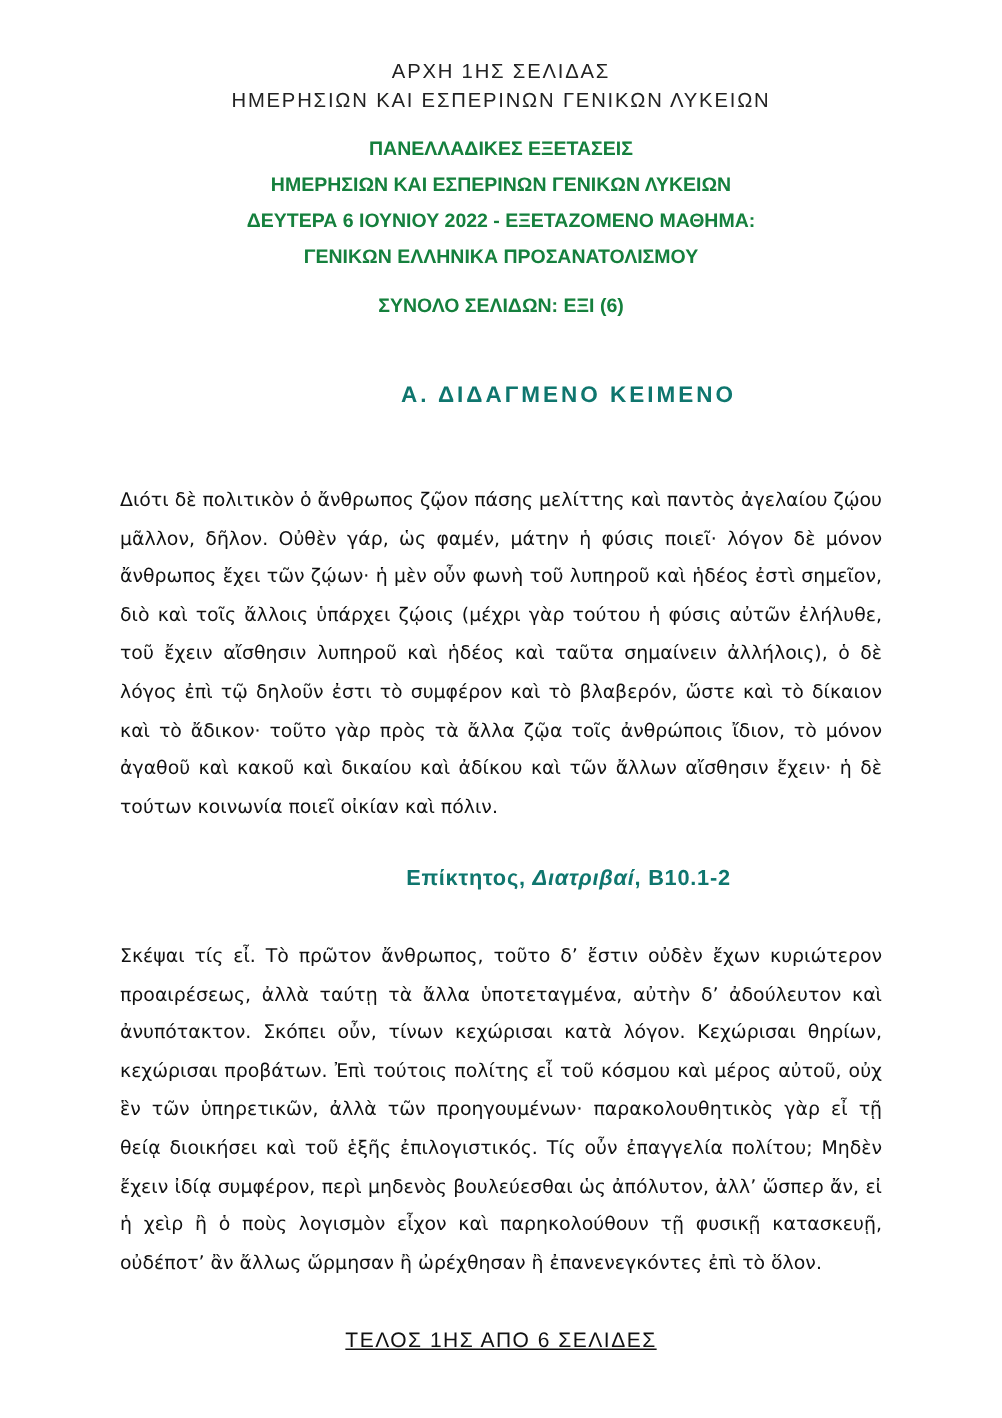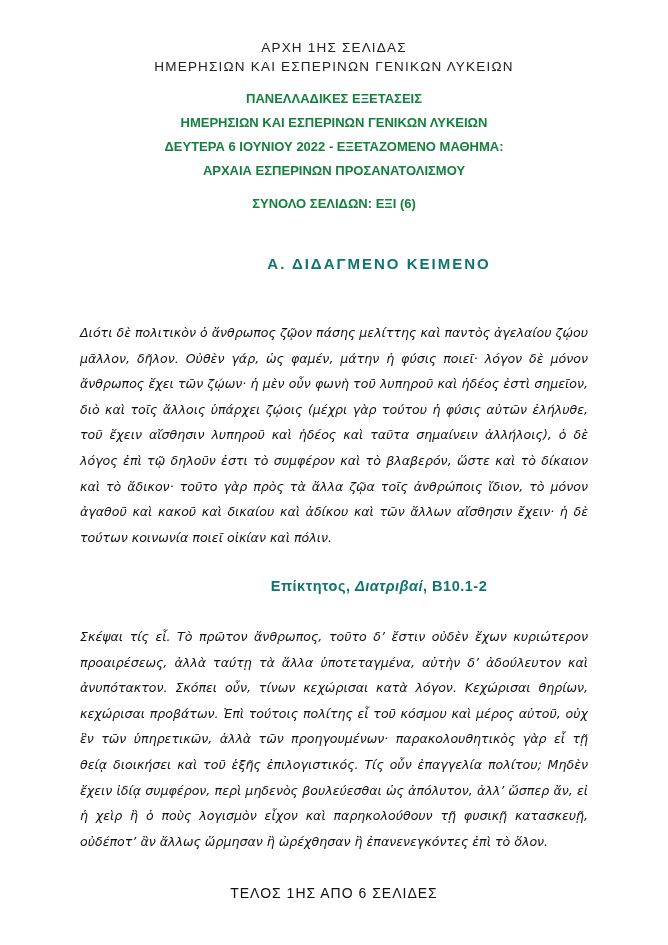--- a/index.html
+++ b/index.html
@@ -4,35 +4,35 @@
 <style>
   html, body { margin: 0; padding: 0; background: #ffffff; }
   body { width: 668px; height: 945px; position: relative; overflow: hidden; color: #111; }
   .page { position: absolute; left: 0; top: 0; width: 668px; height: 945px; border-radius: 17px; }
   .hdr { position: absolute; left: 0; width: 668px; text-align: center; font-family: "Liberation Sans", sans-serif; }
   .hdr-light { font-size: 13.5px; letter-spacing: 1.2px; color: #222; }
   .hdr-bold { font-size: 13px; font-weight: bold; color: #15803d; }
   .sec { position: absolute; left: 0; width: 668px; text-align: center; font-family: "Liberation Sans", sans-serif; font-weight: bold; color: #0f766e; padding-left: 45px; }
   .sec-title { font-size: 15px; letter-spacing: 2px; }
   .sec-sub { font-size: 14.5px; letter-spacing: 0.5px; }
-  .body-text { position: absolute; left: 80px; width: 508px; font-family: "DejaVu Sans", sans-serif; font-size: 12.6px; line-height: 25.6px; text-align: justify; color: #111; font-style: italic; }
-  .footer { position: absolute; left: 0; width: 668px; text-align: center; font-family: "Liberation Sans", sans-serif; font-size: 14px; letter-spacing: 1px; color: #111; }
+  .body-text { position: absolute; left: 80px; width: 508px; font-family: "DejaVu Sans", sans-serif; font-size: 12.6px; line-height: 25.6px; text-align: justify; color: #111; }
+  .footer { position: absolute; left: 0; width: 668px; text-align: center; font-family: "Liberation Sans", sans-serif; font-size: 14px; letter-spacing: 1px; text-decoration: underline; color: #111; }
 </style>
 </head>
 <body>
 
 <div class="page">
 
   <div class="hdr hdr-light" style="top:40px;">ΑΡΧΗ 1ΗΣ ΣΕΛΙΔΑΣ</div>
   <div class="hdr hdr-light" style="top:59px;">ΗΜΕΡΗΣΙΩΝ ΚΑΙ ΕΣΠΕΡΙΝΩΝ ΓΕΝΙΚΩΝ ΛΥΚΕΙΩΝ</div>
 
   <div class="hdr hdr-bold" style="top:91px;">ΠΑΝΕΛΛΑΔΙΚΕΣ ΕΞΕΤΑΣΕΙΣ</div>
   <div class="hdr hdr-bold" style="top:115px;">ΗΜΕΡΗΣΙΩΝ ΚΑΙ ΕΣΠΕΡΙΝΩΝ ΓΕΝΙΚΩΝ ΛΥΚΕΙΩΝ</div>
   <div class="hdr hdr-bold" style="top:139px;">ΔΕΥΤΕΡΑ 6 ΙΟΥΝΙΟΥ 2022 - ΕΞΕΤΑΖΟΜΕΝΟ ΜΑΘΗΜΑ:</div>
-  <div class="hdr hdr-bold" style="top:163px;">ΑΡΧΑΙΑ ΕΣΠΕΡΙΝΩΝ ΠΡΟΣΑΝΑΤΟΛΙΣΜΟΥ</div>
+  <div class="hdr hdr-bold" style="top:163px;">ΓΕΝΙΚΩΝ ΕΛΛΗΝΙΚΑ ΠΡΟΣΑΝΑΤΟΛΙΣΜΟΥ</div>
   <div class="hdr hdr-bold" style="top:196px;">ΣΥΝΟΛΟ ΣΕΛΙΔΩΝ: ΕΞΙ (6)</div>
 
   <div class="sec sec-title" style="top:255px;">Α. ΔΙΔΑΓΜΕΝΟ ΚΕΙΜΕΝΟ</div>
 
 
   <div class="body-text" style="top:320px;">Διότι δὲ πολιτικὸν ὁ ἄνθρωπος ζῷον πάσης μελίττης καὶ παντὸς ἀγελαίου ζῴου μᾶλλον, δῆλον. Οὐθὲν γάρ, ὡς φαμέν, μάτην ἡ φύσις ποιεῖ· λόγον δὲ μόνον ἄνθρωπος ἔχει τῶν ζῴων· ἡ μὲν οὖν φωνὴ τοῦ λυπηροῦ καὶ ἡδέος ἐστὶ σημεῖον, διὸ καὶ τοῖς ἄλλοις ὑπάρχει ζῴοις (μέχρι γὰρ τούτου ἡ φύσις αὐτῶν ἐλήλυθε, τοῦ ἔχειν αἴσθησιν λυπηροῦ καὶ ἡδέος καὶ ταῦτα σημαίνειν ἀλλήλοις), ὁ δὲ λόγος ἐπὶ τῷ δηλοῦν ἐστι τὸ συμφέρον καὶ τὸ βλαβερόν, ὥστε καὶ τὸ δίκαιον καὶ τὸ ἄδικον· τοῦτο γὰρ πρὸς τὰ ἄλλα ζῷα τοῖς ἀνθρώποις ἴδιον, τὸ μόνον ἀγαθοῦ καὶ κακοῦ καὶ δικαίου καὶ ἀδίκου καὶ τῶν ἄλλων αἴσθησιν ἔχειν· ἡ δὲ τούτων κοινωνία ποιεῖ οἰκίαν καὶ πόλιν.</div>
 
   <div class="sec sec-sub" style="top:578px;">
     <span>Επίκτητος, </span><i>Διατριβαί</i><span>, B10.1-2</span>
   </div>

